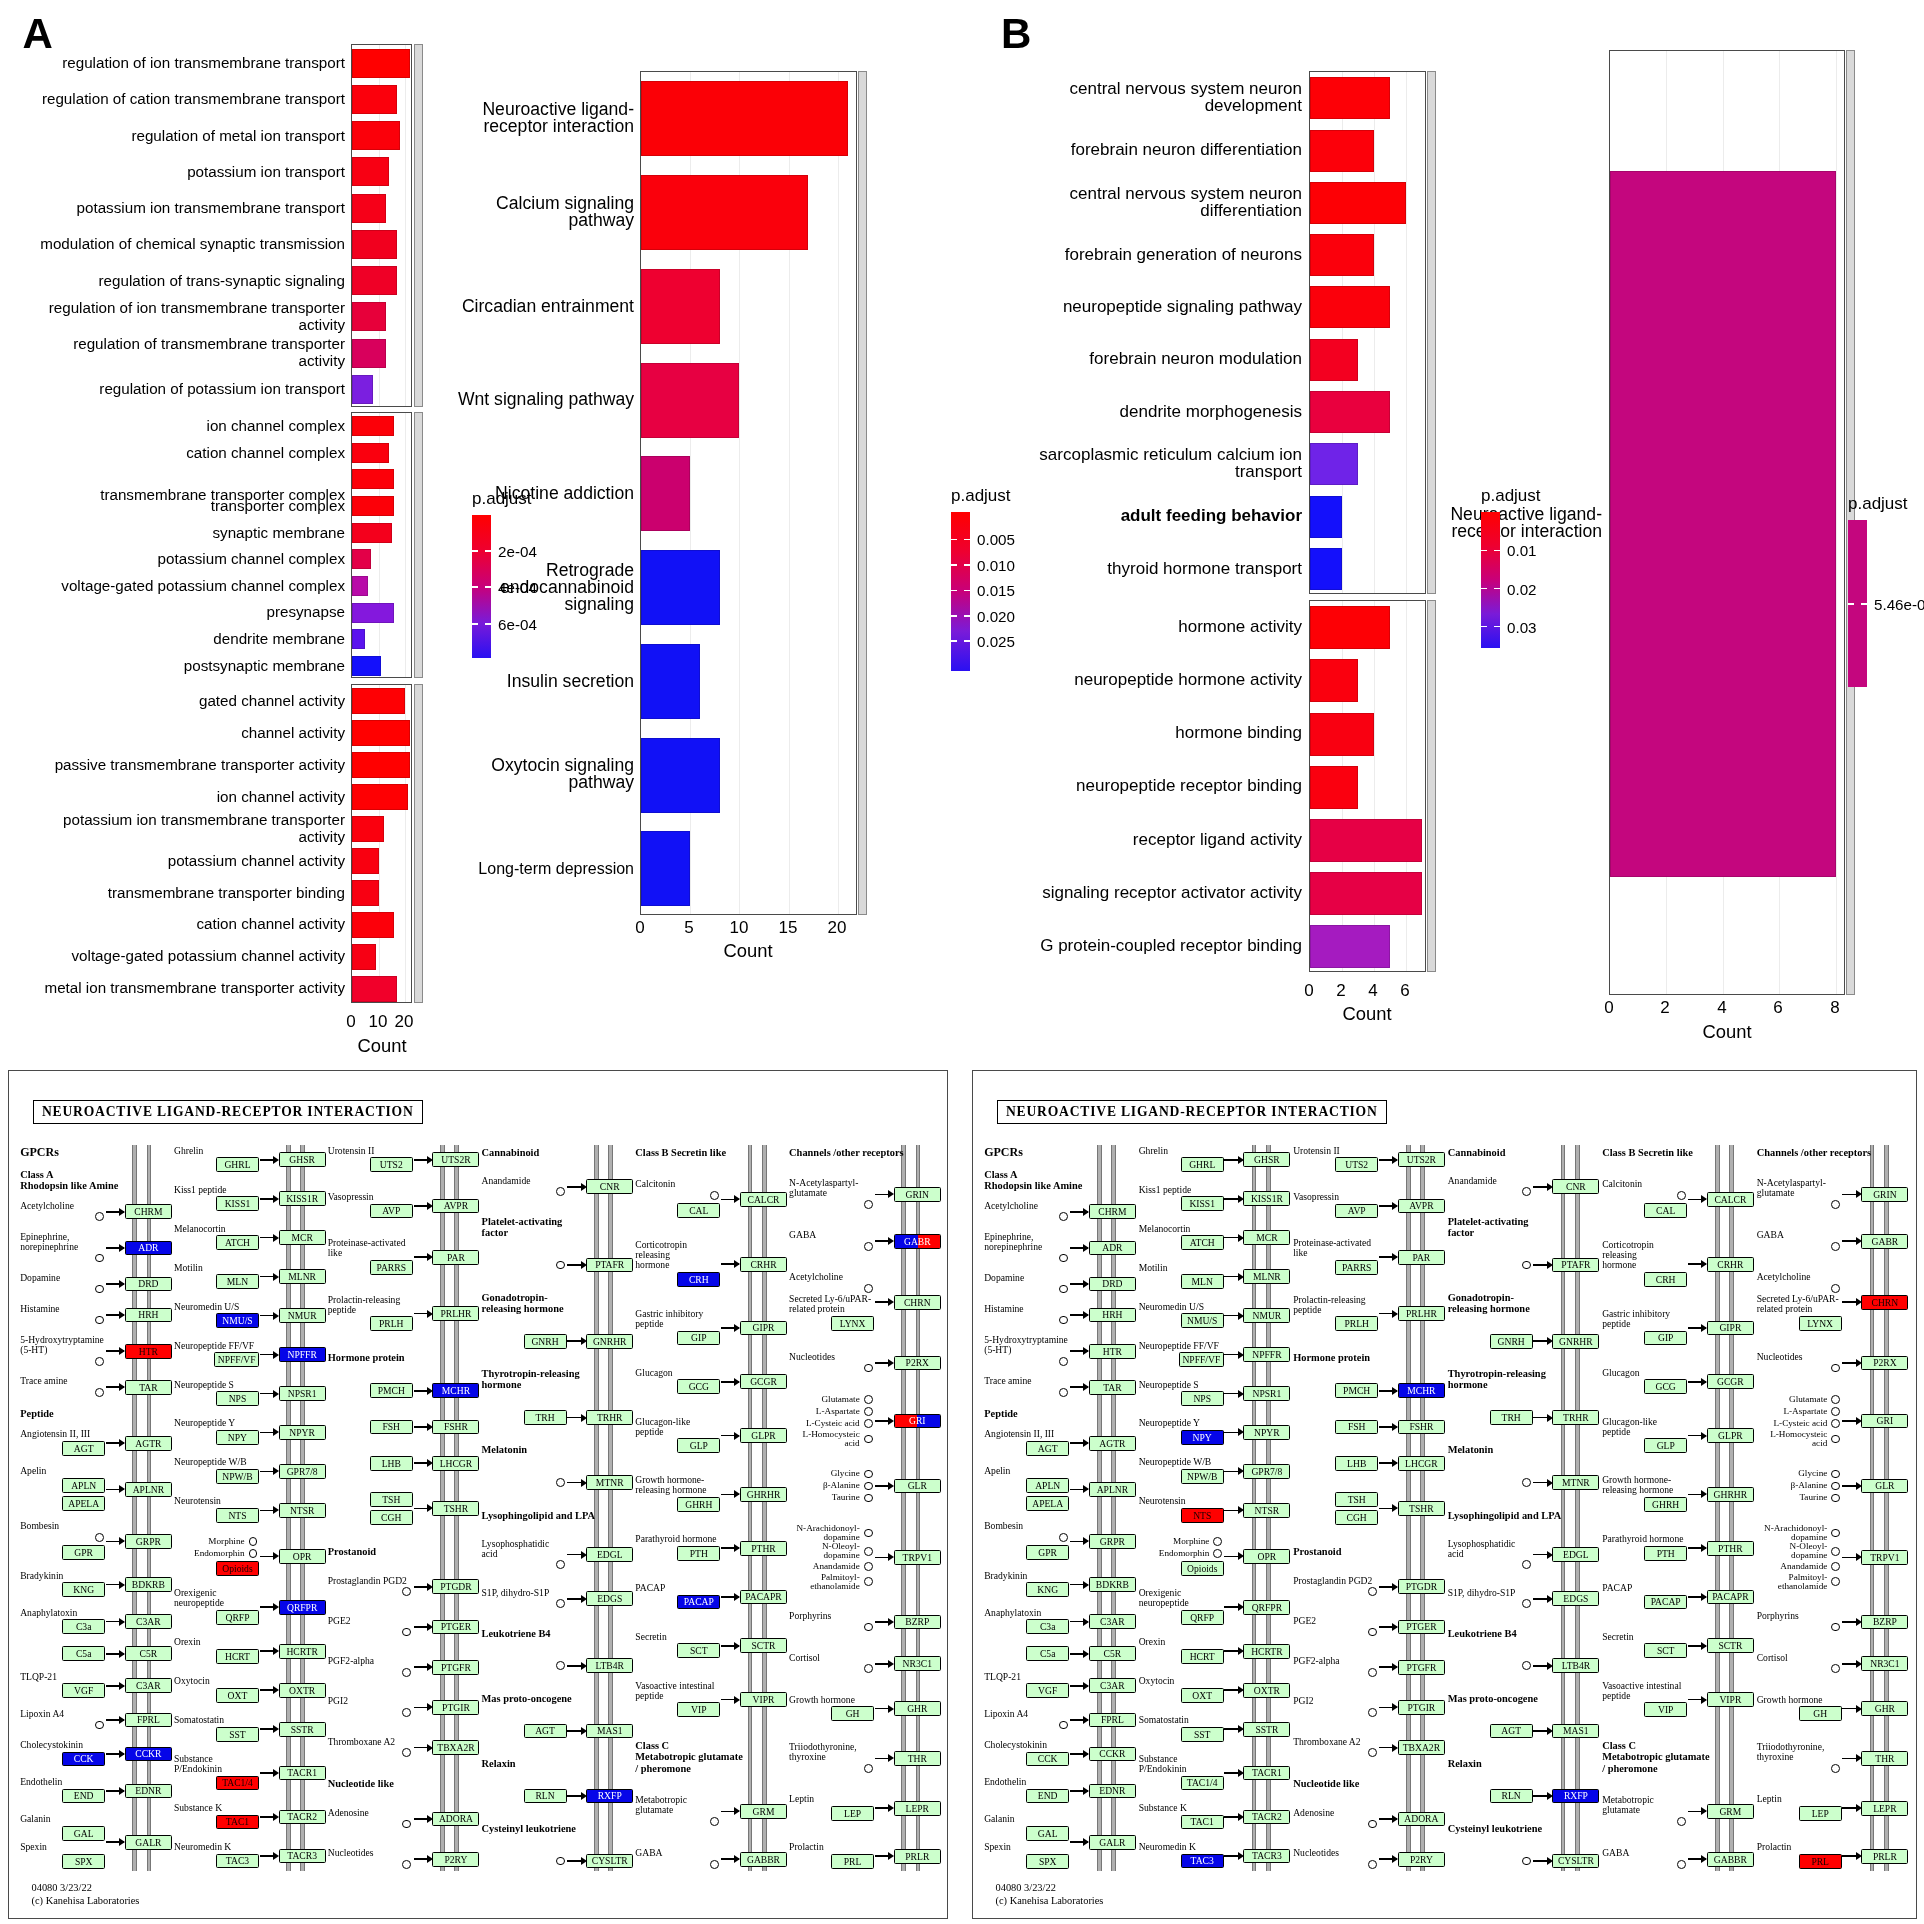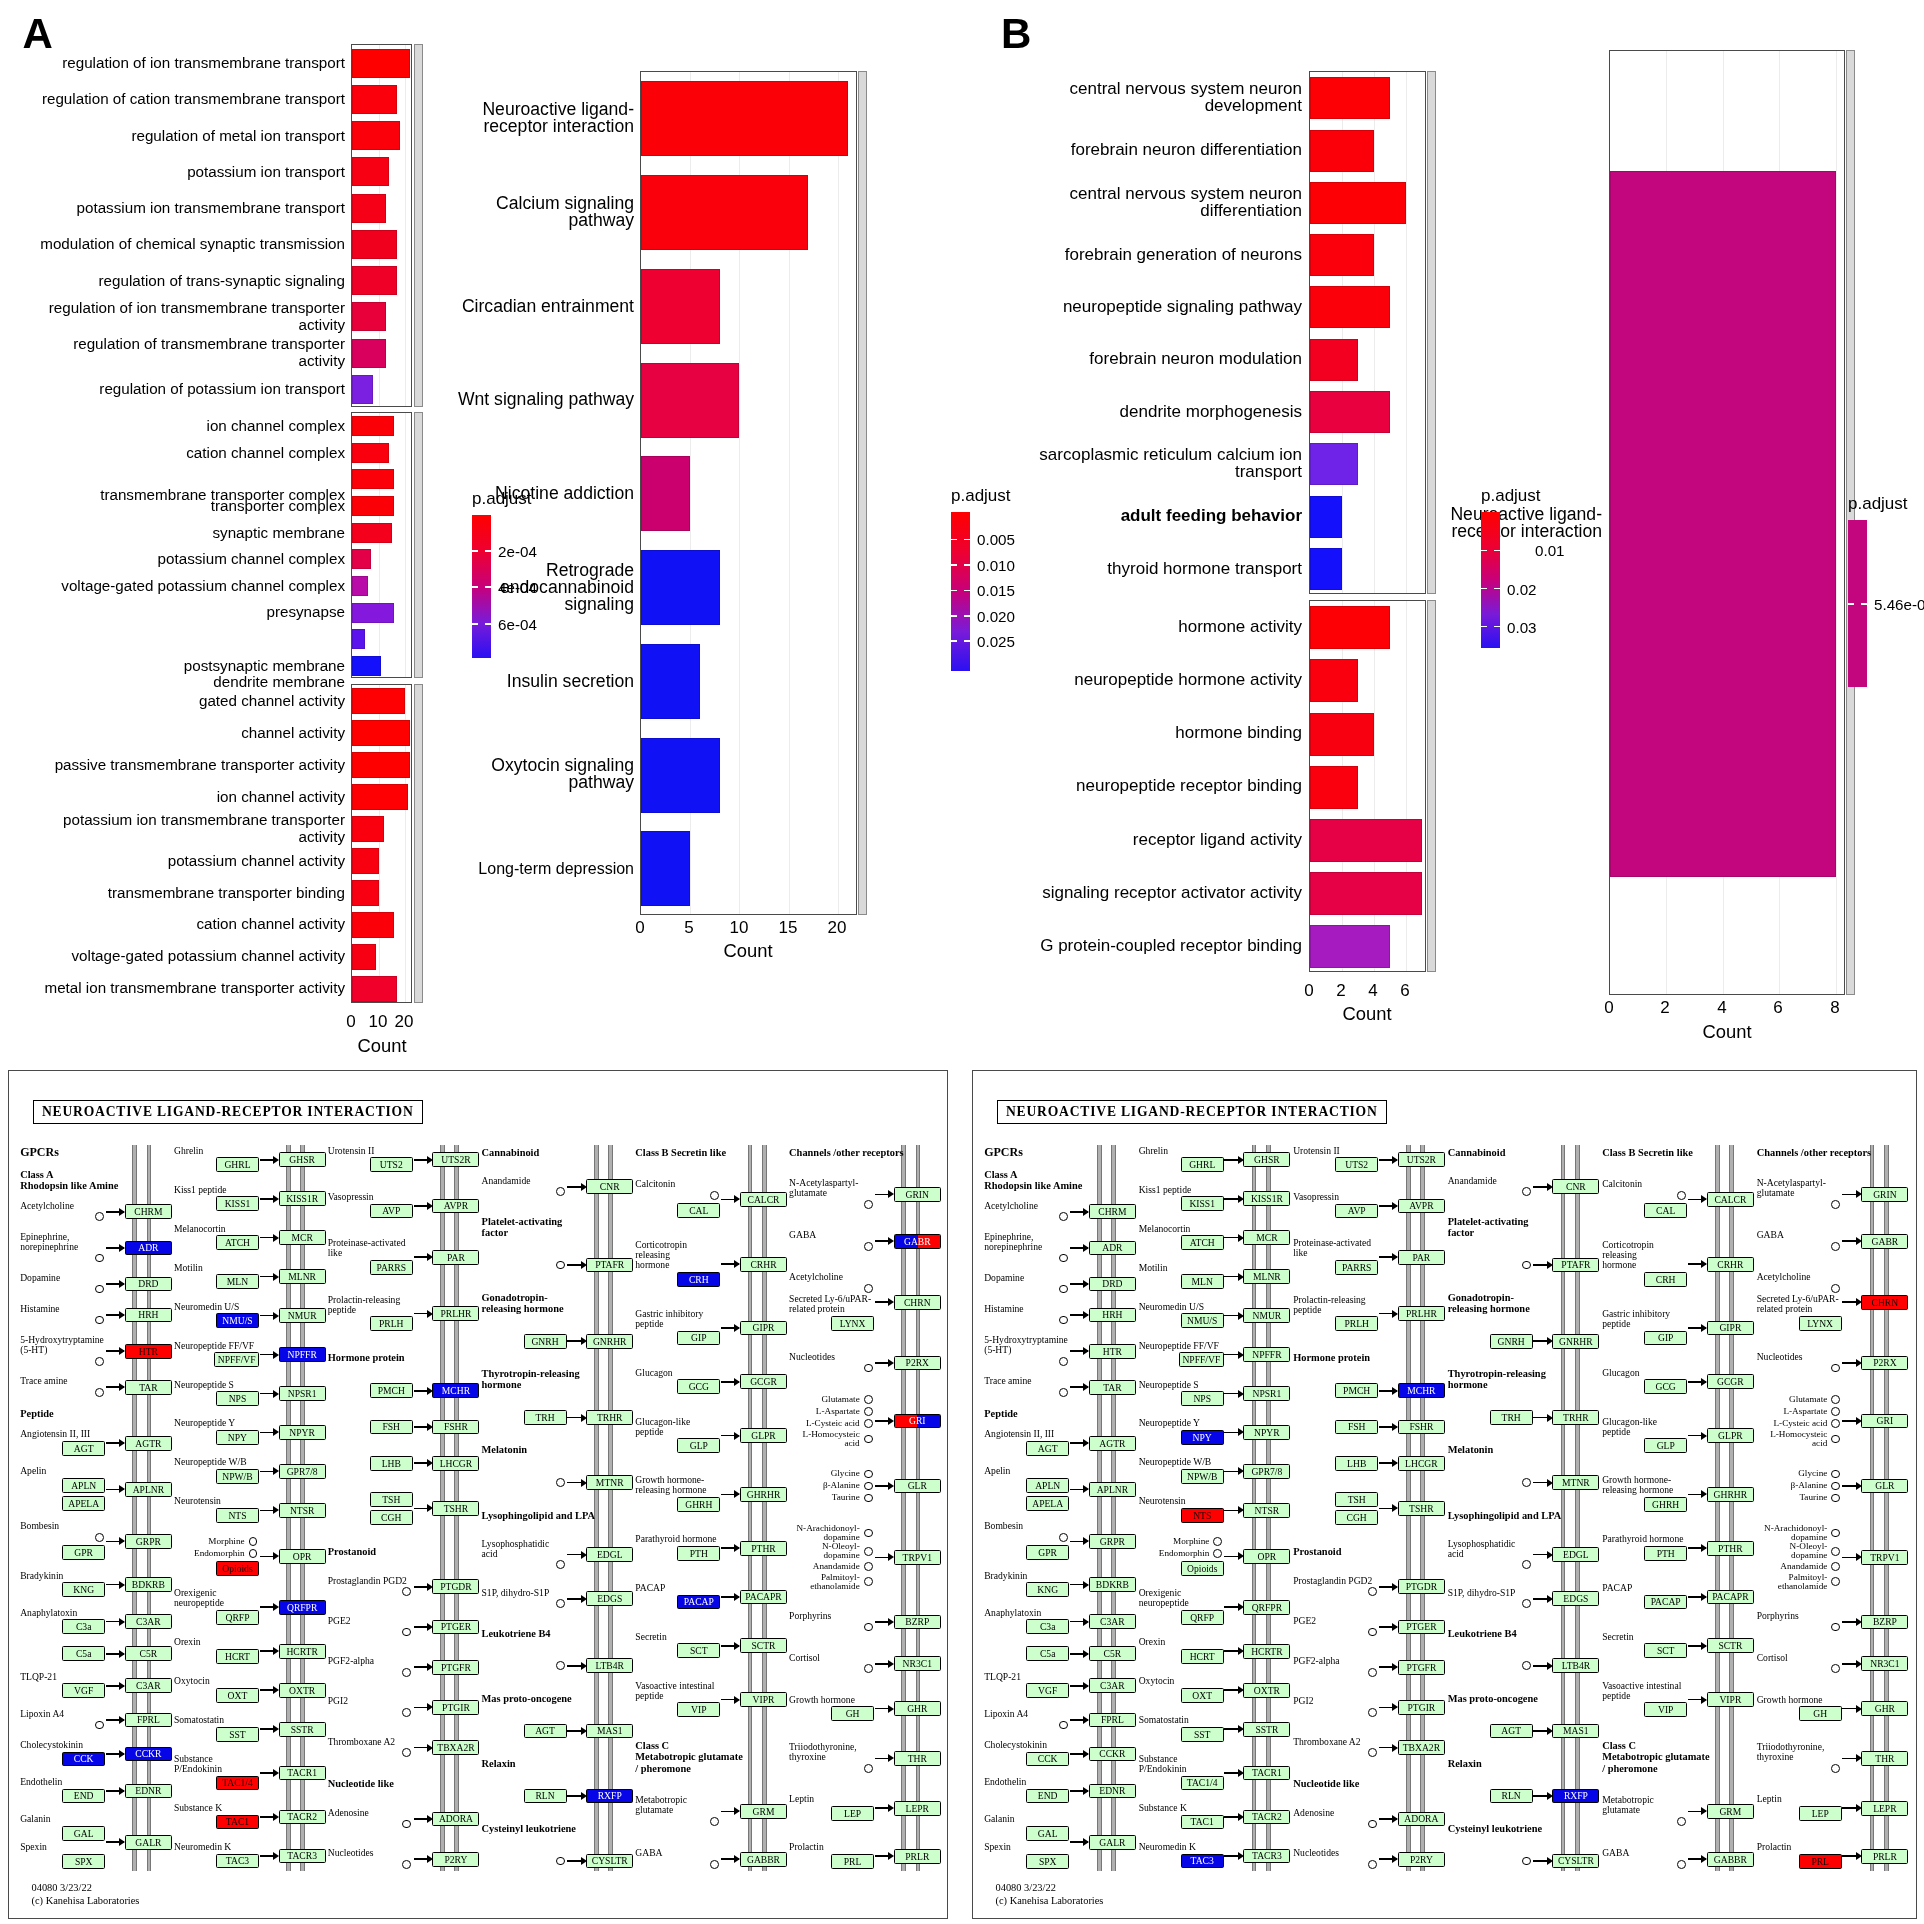--- a/index.html
+++ b/index.html
@@ -75,21 +75,21 @@
     <div class="strip" style="left: 390px; top: 0px; width: 8.8px; height: 363px;"></div>
     <div class="facet-labels" style="position: absolute; left: 0px; top: 368px; width: 321px; height: 266px;">
       <div style="top: 0px; height: 27px; left: 0px; right: 0px; font-size: 15.2px;">ion channel complex</div>
       <div style="top: 27px; height: 27px; left: 0px; right: 0px; font-size: 15.2px;">cation channel complex</div>
       <div style="top: 53px; height: 27px; left: 0px; right: 0px; font-size: 15.2px; margin-top: 16px;">transmembrane transporter complex</div>
       <div style="top: 80px; height: 27px; left: 0px; right: 0px; font-size: 15.2px;">transporter complex</div>
       <div style="top: 107px; height: 27px; left: 0px; right: 0px; font-size: 15.2px;">synaptic membrane</div>
       <div style="top: 133px; height: 27px; left: 0px; right: 0px; font-size: 15.2px;">potassium channel complex</div>
       <div style="top: 160px; height: 27px; left: 0px; right: 0px; font-size: 15.2px;">voltage-gated potassium channel complex</div>
       <div style="top: 186px; height: 27px; left: 0px; right: 0px; font-size: 15.2px;">presynapse</div>
-      <div style="top: 213px; height: 27px; left: 0px; right: 0px; font-size: 15.2px; margin-top: 43px;">dendrite membrane</div>
+      <div style="top: 213px; height: 27px; left: 0px; right: 0px; font-size: 15.2px;">dendrite membrane</div>
       <div style="top: 240px; height: 27px; left: 0px; right: 0px; font-size: 15.2px;">postsynaptic membrane</div>
     </div>
     <div class="plot-panel" style="left: 327px; top: 368px; width: 61px; height: 266px;">
       <div class="gridline" style="left: 26.5px;"></div>
       <div class="gridline" style="left: 53px;"></div>
       <div class="bar" style="top: 3.2px; height: 20px; width: 42px; background: rgb(252, 0, 8);"></div>
       <div class="bar" style="top: 30px; height: 20px; width: 37px; background: rgb(250, 0, 14);"></div>
       <div class="bar" style="top: 56px; height: 20px; width: 42px; background: rgb(252, 0, 9);"></div>
       <div class="bar" style="top: 83px; height: 20px; width: 42px; background: rgb(252, 0, 8);"></div>
       <div class="bar" style="top: 110px; height: 20px; width: 40px; background: rgb(244, 0, 28);"></div>
@@ -276,21 +276,21 @@
       <div class="ltick" style="left: 0px; top: calc(81% - 0.8px);"></div>
       <div class="ltick" style="right: 0px; top: calc(81% - 0.8px);"></div>
       <div class="llab" style="top: 81%;">0.025</div>
     </div>
   </div>
 <div class="legend" style="left: 1481px; top: 486px;">
     <div class="ltitle">p.adjust</div>
     <div class="lbar" style="height: 136px; background: linear-gradient(rgb(255, 0, 0) 0%, rgb(238, 0, 48) 25%, rgb(200, 0, 122) 50%, rgb(122, 27, 216) 75%, rgb(42, 16, 242) 100%);">
       <div class="ltick" style="left: 0px; top: calc(28% - 0.8px);"></div>
       <div class="ltick" style="right: 0px; top: calc(28% - 0.8px);"></div>
-      <div class="llab" style="top: 28%; margin-left: 28px;">0.01</div>
+      <div class="llab" style="top: 28%;">0.01</div>
       <div class="ltick" style="left: 0px; top: calc(56% - 0.8px);"></div>
       <div class="ltick" style="right: 0px; top: calc(56% - 0.8px);"></div>
       <div class="llab" style="top: 56%;">0.02</div>
       <div class="ltick" style="left: 0px; top: calc(84% - 0.8px);"></div>
       <div class="ltick" style="right: 0px; top: calc(84% - 0.8px);"></div>
       <div class="llab" style="top: 84%;">0.03</div>
     </div>
   </div>
 <div class="legend" style="left: 1848px; top: 494px;">
     <div class="ltitle">p.adjust</div>

